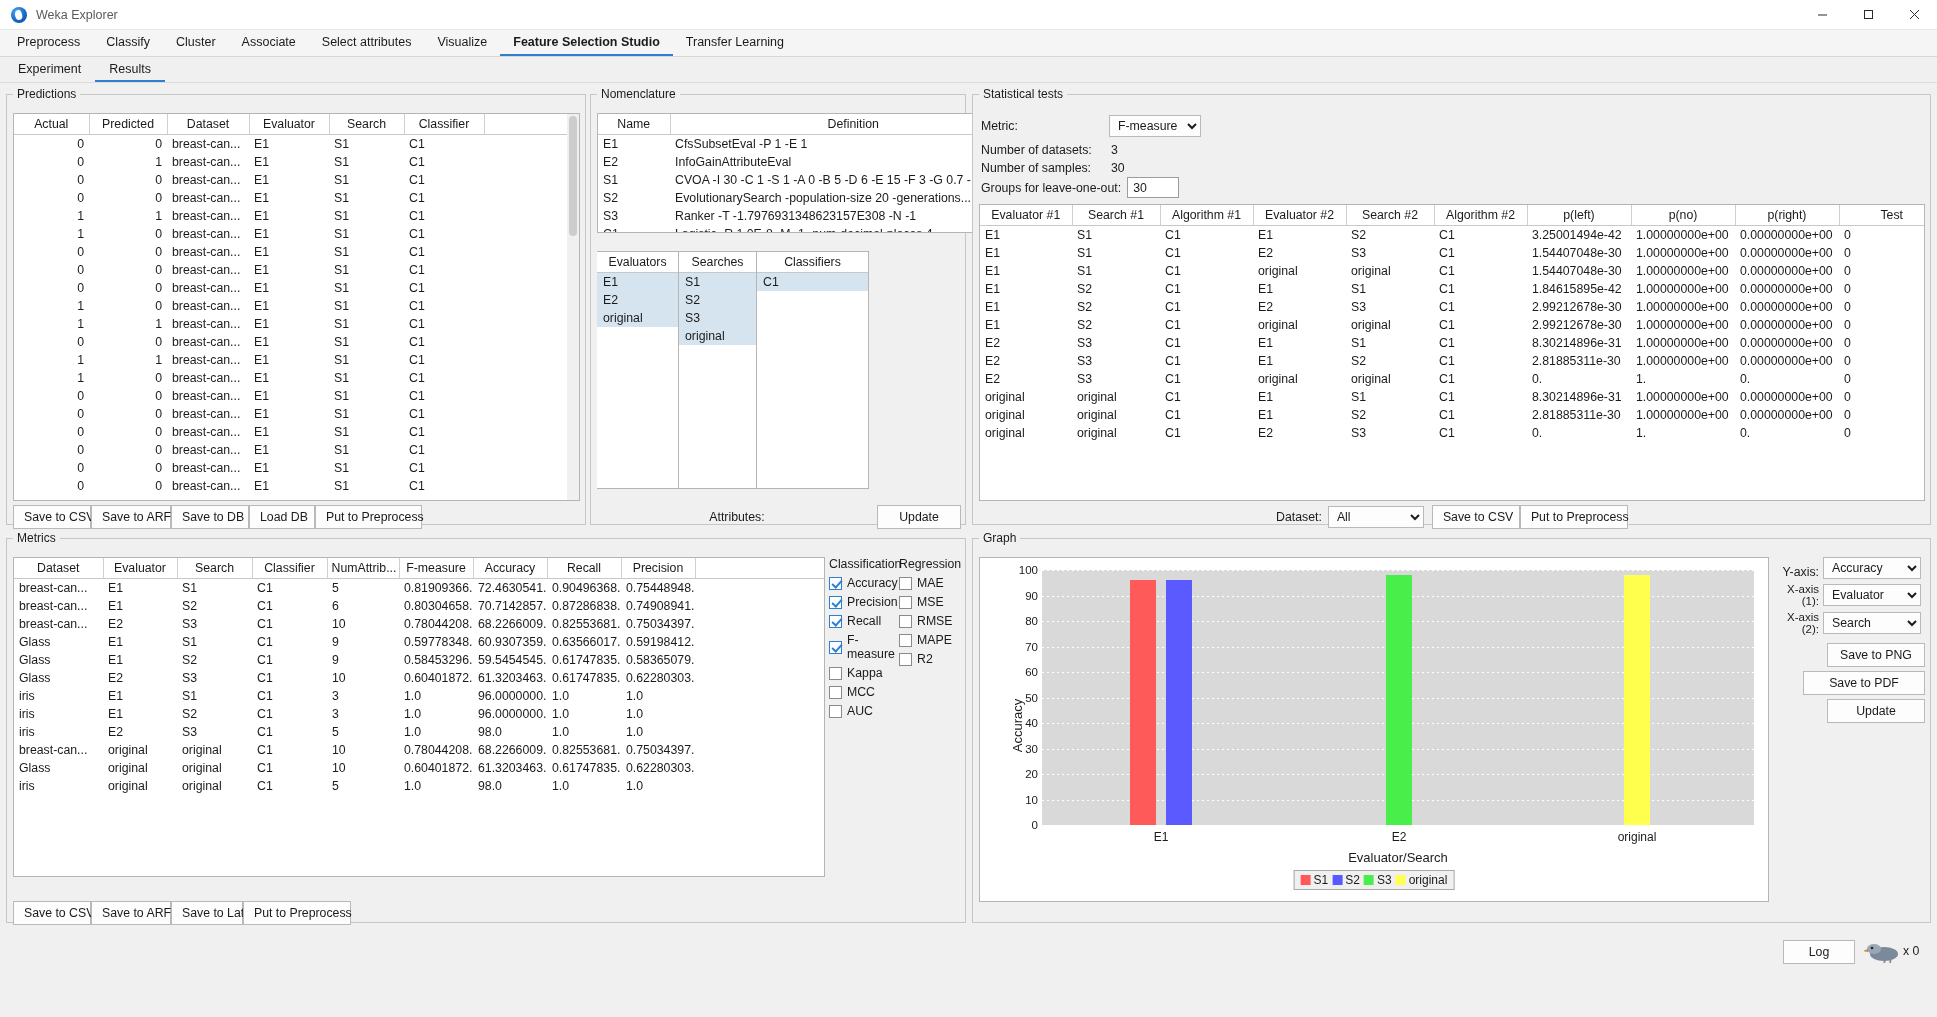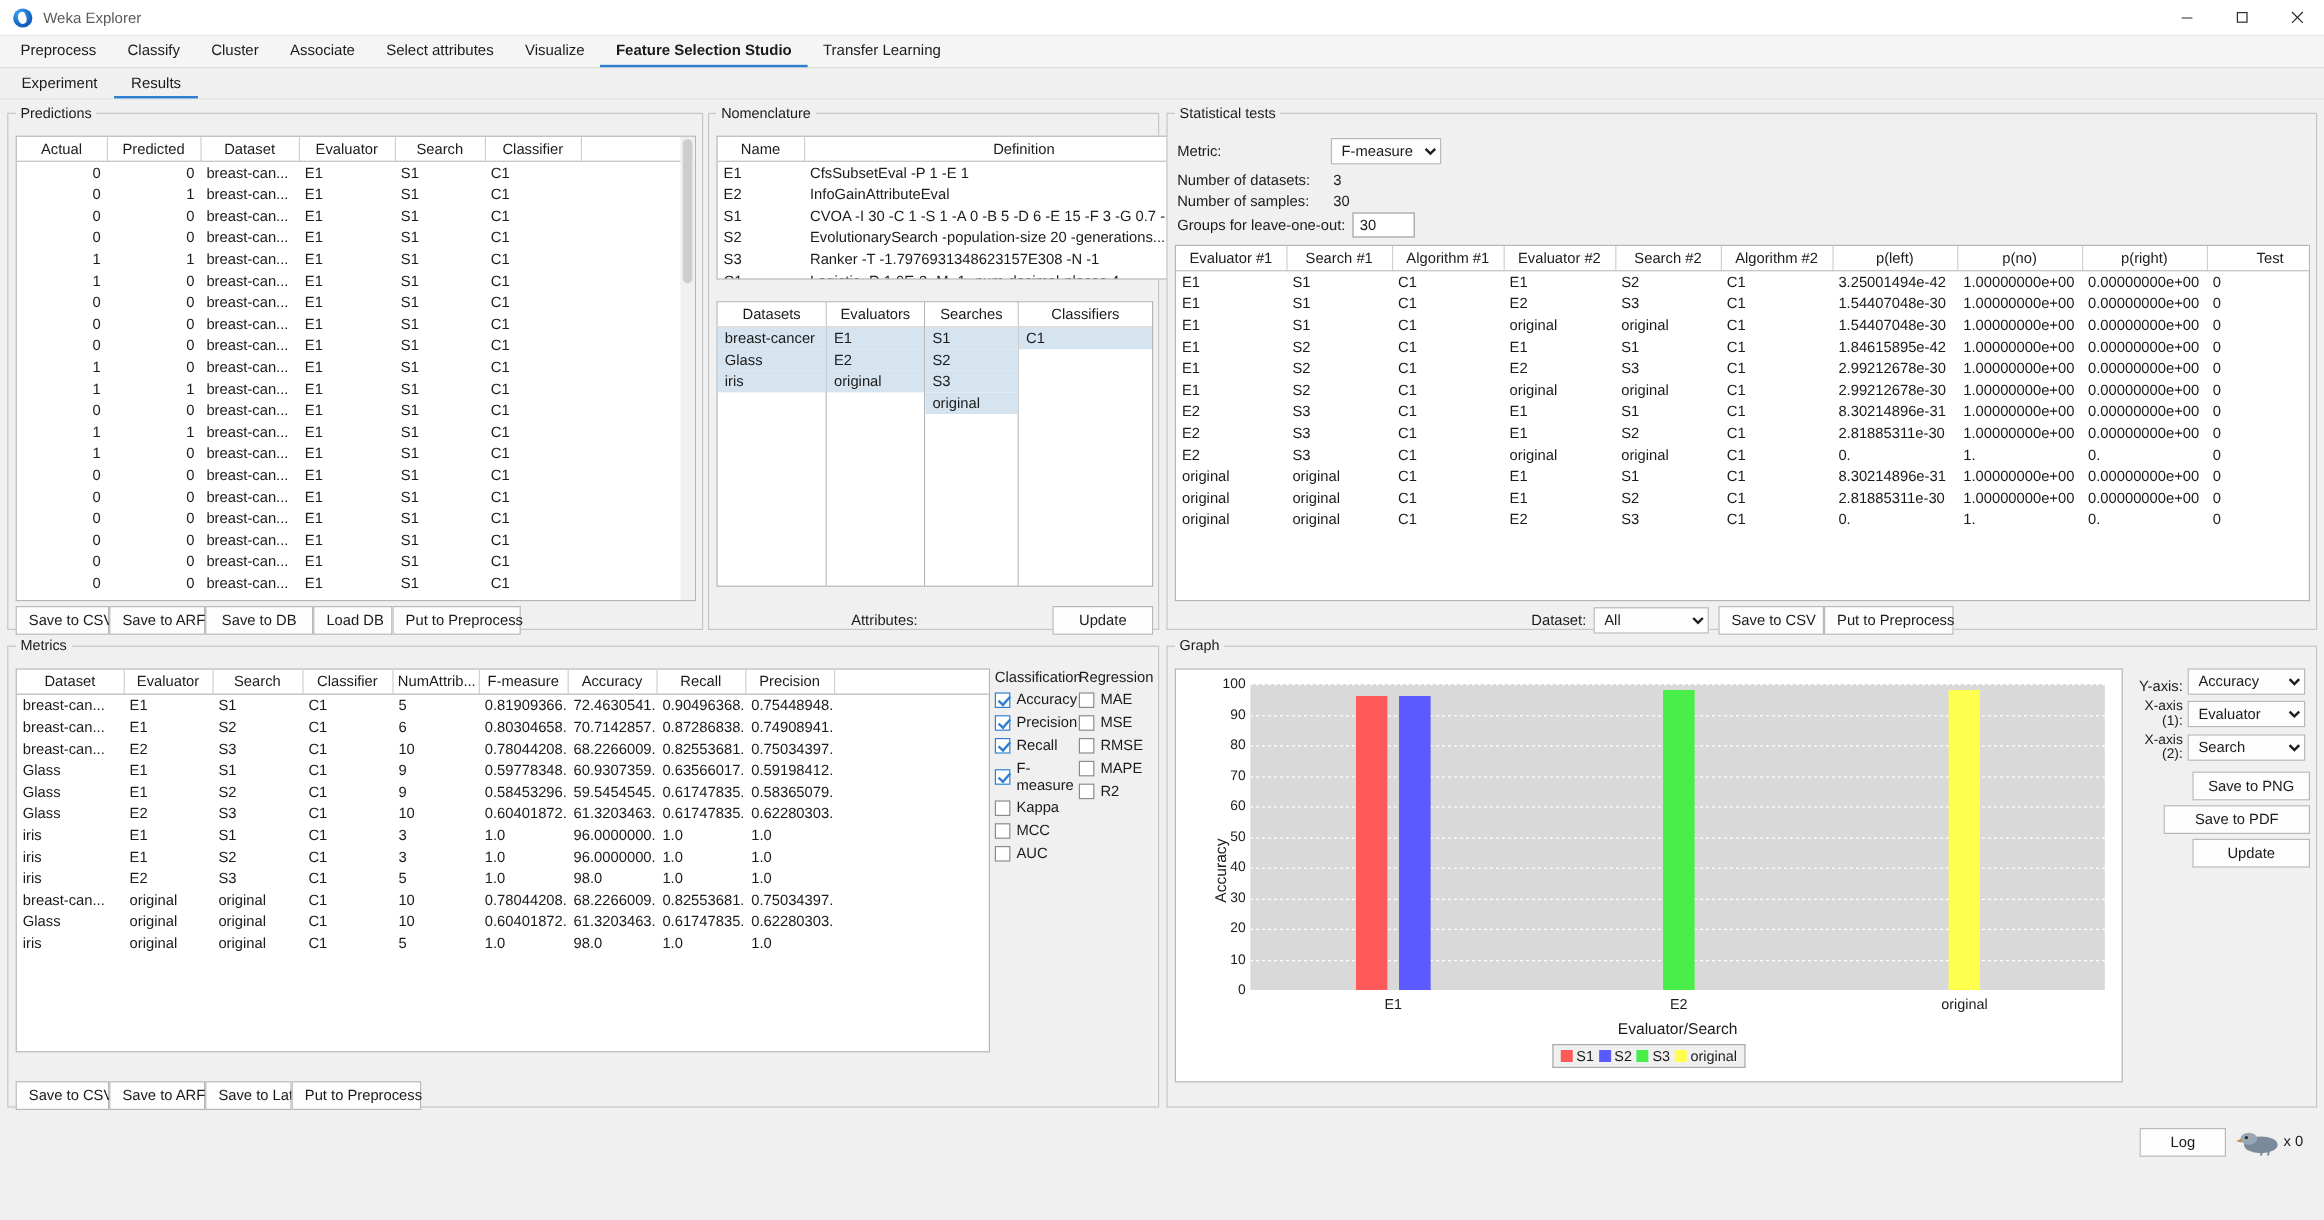--- a/index.html
+++ b/index.html
@@ -344,21 +344,21 @@
             </tr>
           </tbody>
       </table>
       <div class="scrollbar-v">
         <div class="thumb" style="top:2px;height:120px;"></div>
       </div>
     </div>
     <div class="btnrow" style="position:absolute; left:6px; top:404px;">
       <button class="wbtn" style="width:78px">Save to CSV</button>
       <button class="wbtn" style="width:80px">Save to ARFF</button>
-      <button class="wbtn" style="width:90px">Save to DB</button>
+      <button class="wbtn" style="width:78px">Save to DB</button>
       <button class="wbtn" style="width:66px">Load DB</button>
       <button class="wbtn" style="width:107px">Put to Preprocess</button>
     </div>
   </fieldset>
 
   <fieldset class="grp" style="left:590px; top:4px; width:376px; height:438px;">
     <legend>Nomenclature</legend>
     <div class="tbl-wrap" style="position:absolute; left:6px; top:12px; width:420px; height:120px;">
       <table class="dt">
         <colgroup>
@@ -394,28 +394,20 @@
             </tr>
             <tr>
               <td>C1</td>
               <td>Logistic -R 1.0E-8 -M -1 -num-decimal-places 4</td>
             </tr>
           </tbody>
       </table>
     </div>
 
     <div style="position:absolute; left:6px; top:150px; width:364px; height:238px; display:flex;">
-      <div class="listbox" style="width:92px;">
-        <div class="lhead">Datasets</div>
-        <div id="ds-list">
-            <div class="listitem sel">breast-cancer</div>
-            <div class="listitem sel">Glass</div>
-            <div class="listitem sel">iris</div>
-          </div>
-      </div>
       <div class="listbox" style="width:82px; border-left:none;">
         <div class="lhead">Evaluators</div>
         <div id="ev-list">
             <div class="listitem sel">E1</div>
             <div class="listitem sel">E2</div>
             <div class="listitem sel">original</div>
           </div>
       </div>
       <div class="listbox" style="width:78px; border-left:none;">
         <div class="lhead">Searches</div>

